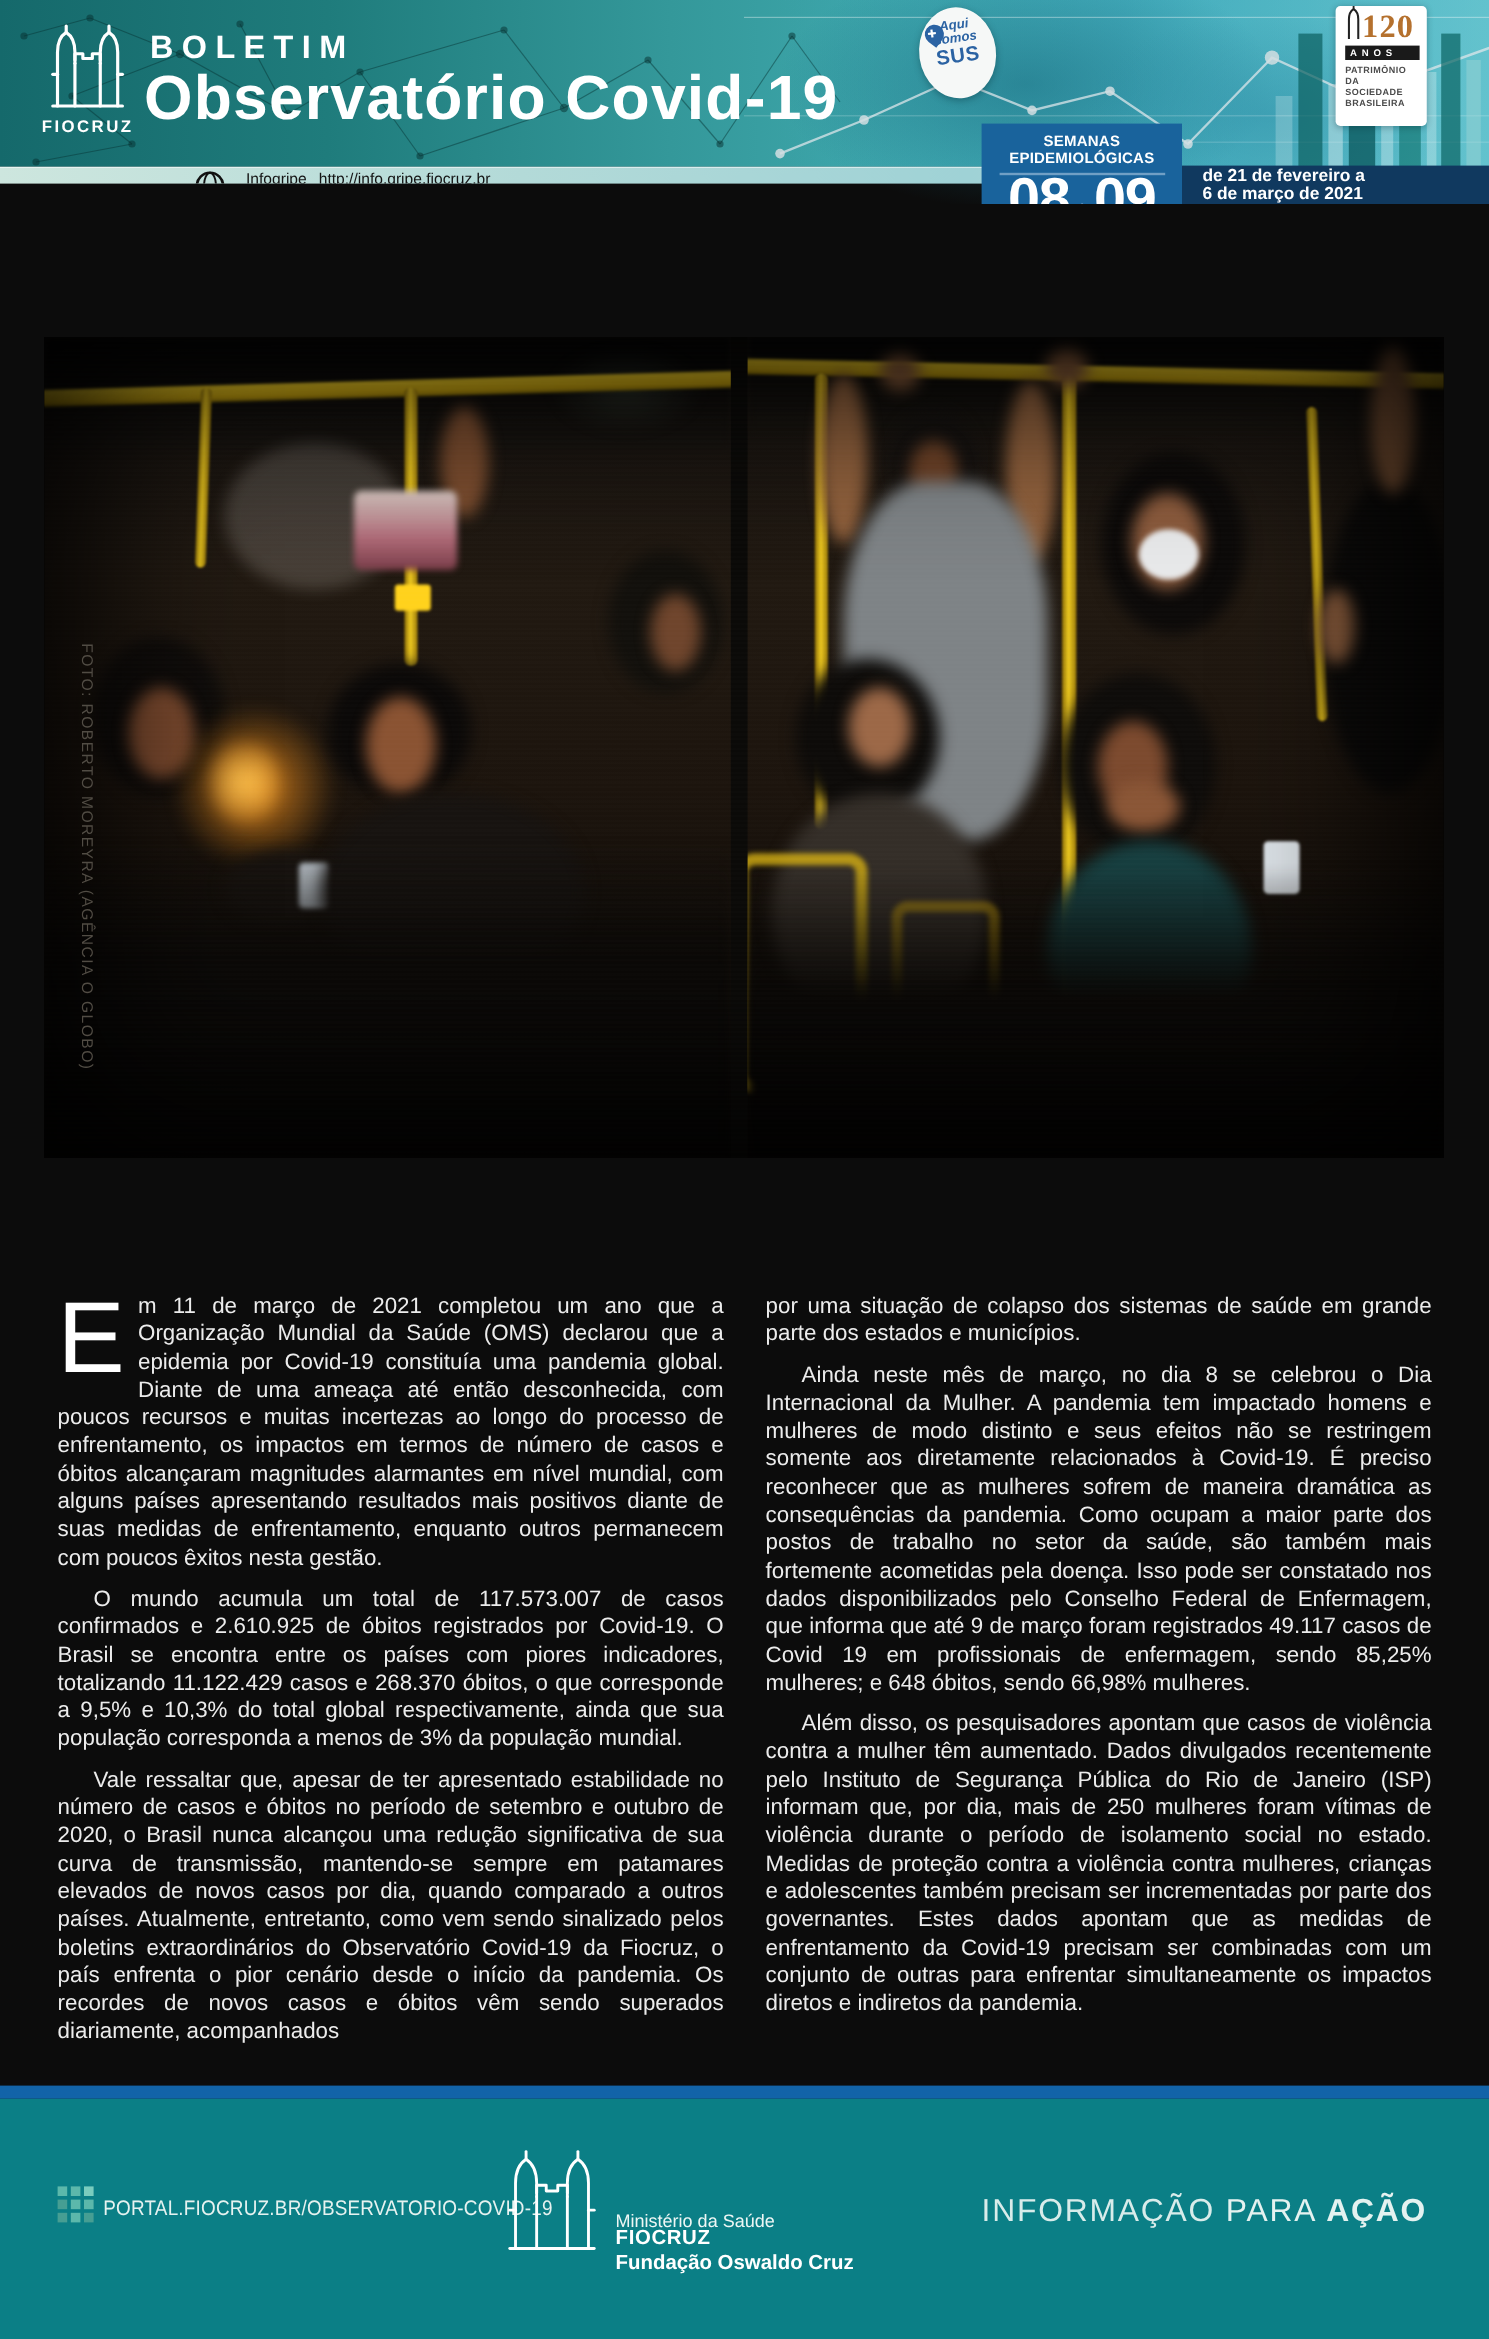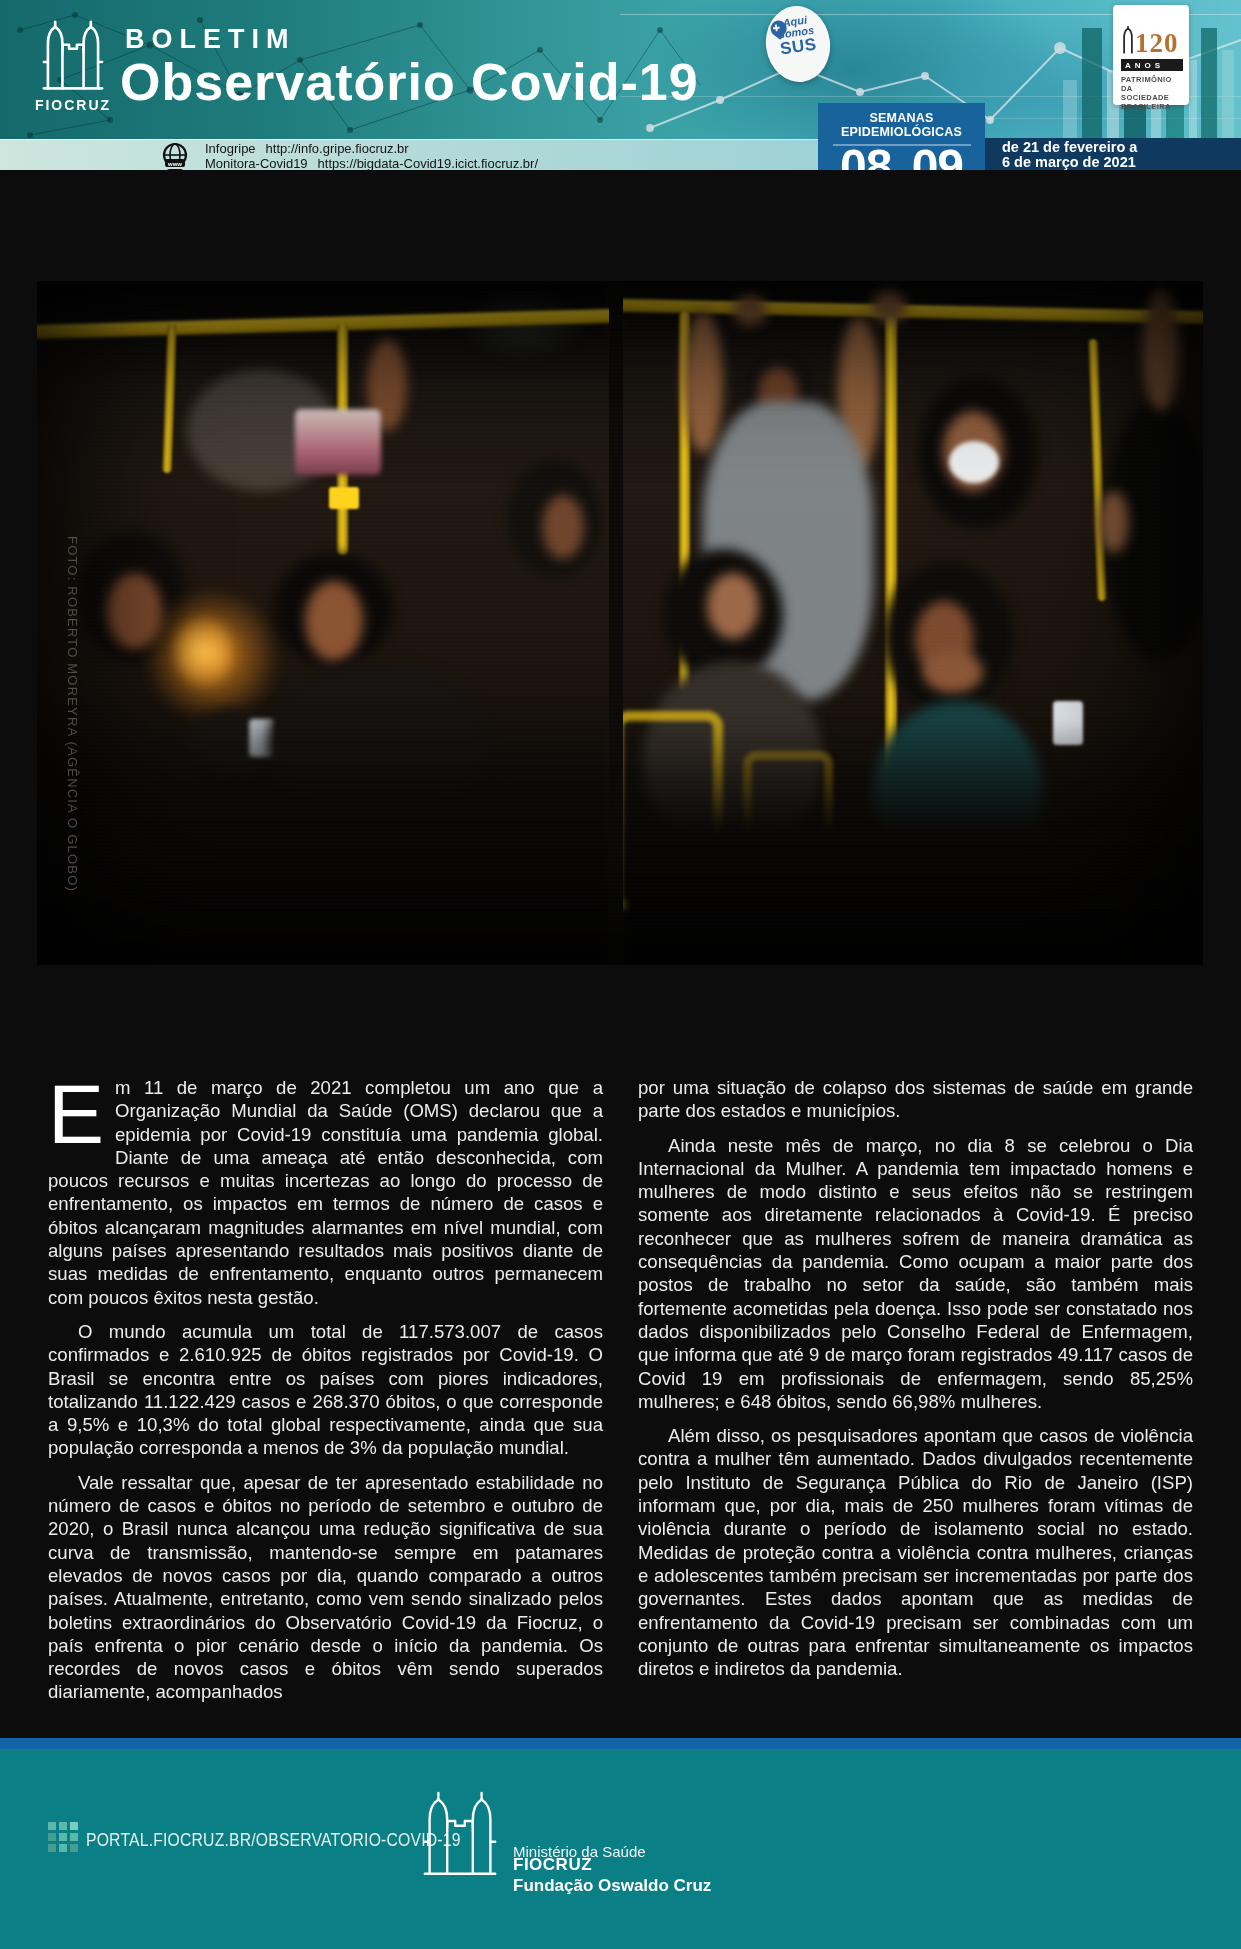--- a/index.html
+++ b/index.html
@@ -30,38 +30,38 @@
     border-radius:50%; transform:rotate(-8deg); box-shadow:0 2px 6px rgba(0,40,50,.35);
     color:#2b63a3; text-align:center; padding-top:10px; }
   .sus-badge .aqui { font-style:italic; font-size:11px; line-height:11px; font-weight:700; }
   .sus-badge .somos{ font-style:italic; font-size:11px; line-height:11px; font-weight:700; }
   .sus-badge .sus  { font-size:17px; line-height:18px; font-weight:700; letter-spacing:.5px; }
   .sus-pin { position:absolute; left:7px; top:12px; width:16px; height:16px; background:#2b63a3;
     border-radius:50% 50% 50% 0; transform:rotate(-45deg); }
   .sus-pin::after{ content:"✚"; position:absolute; left:3px; top:1px; color:#fff; font-size:9px; transform:rotate(45deg); }
 
   .badge-120 { position:absolute; left:1113px; top:5px; width:76px; height:100px; background:#fff;
-    border-radius:4px; padding:21px 6px 0 8px; box-shadow:0 1px 5px rgba(0,30,40,.3); }
+    border-radius:4px; padding:0 6px 0 8px; box-shadow:0 1px 5px rgba(0,30,40,.3); }
   .badge-120 .row1 { display:flex; align-items:flex-end; }
   .badge-120 .num { color:#b5712e; font-size:27px; font-weight:700; line-height:26px; letter-spacing:1px; font-family:"Liberation Serif","DejaVu Serif",serif; }
   .badge-120 .anos { margin-top:3px; background:#1a1a1a; color:#fff; font-size:8px; letter-spacing:4px;
     text-align:left; padding:2px 0 1px 4px; font-weight:700; }
   .badge-120 .sub { color:#4c4c4c; font-size:7.5px; line-height:9px; letter-spacing:.4px; margin-top:4px; font-weight:700; }
 
   .epi-box { position:absolute; left:818px; top:103px; width:167px; height:67px; background:#19639c;
     text-align:center; color:#fff; z-index:4; }
   .epi-heading { font-size:12.5px; font-weight:700; letter-spacing:.2px; margin-top:8px; }
   .epi-divider { width:138px; height:2px; background:rgba(170,200,225,.6); margin:5px auto 0; }
   .epi-weeks { display:flex; justify-content:center; align-items:baseline; line-height:40px; margin-top:1px; }
   .epi-week { font-size:48px; font-weight:700; letter-spacing:-1px;text-align:right; }
   .epi-conn { font-size:22px; font-weight:700; margin:0 4px; }
   .epi-date { position:absolute; left:985px; top:138px; width:256px; height:32px; background:#10395f;
     color:#fff; font-size:14.5px; font-weight:700; line-height:15px; padding:2px 0 0 17px; z-index:4; }
 
-  .header-strip { position:absolute; left:0; top:139px; width:1241px; height:31px; overflow:hidden;
+  .header-strip { position:absolute; left:0; top:139px; width:1241px; height:14px; overflow:hidden;
     background:linear-gradient(90deg,#cde6de 0%, #b3dad8 35%, #9fd2d6 65%, #bde0dd 100%);
     border-top:1px solid rgba(255,255,255,.55); }
   .strip-icons { position:absolute; left:158px; top:2px; width:36px; }
   .phone-ico { position:absolute; left:8px; top:27px; width:18px; height:22px; background:#111;
     border-radius:4px; }
   .phone-ico::after{ content:""; position:absolute; left:3px; top:3px; right:3px; bottom:6px; background:#9fd2d6; border-radius:1px; }
   .strip-text { position:absolute; left:205px; top:2px; color:#141414; font-size:13px; line-height:14.5px; }
   .strip-line span.lbl { margin-right:10px; }
 
   
@@ -369,16 +369,21 @@
           <line x1="6" y1="102" x2="94" y2="102"></line>
           <line x1="12" y1="62" x2="6" y2="62"></line>
             <line x1="88" y1="62" x2="94" y2="62"></line>
         </g>
       </svg>
 
       <div class="ministry">Ministério da Saúde</div>
       <div class="org">FIOCRUZ</div>
       <div class="org-sub">Fundação Oswaldo Cruz</div>
 
+      <div class="slogan">
+        <span class="s1">INFORMAÇÃO</span>
+        <span class="s2">PARA</span>
+        <span class="s3">AÇÃO</span>
+      </div>
     </div>
   </div>
 
 </div>
 
 </body></html>

